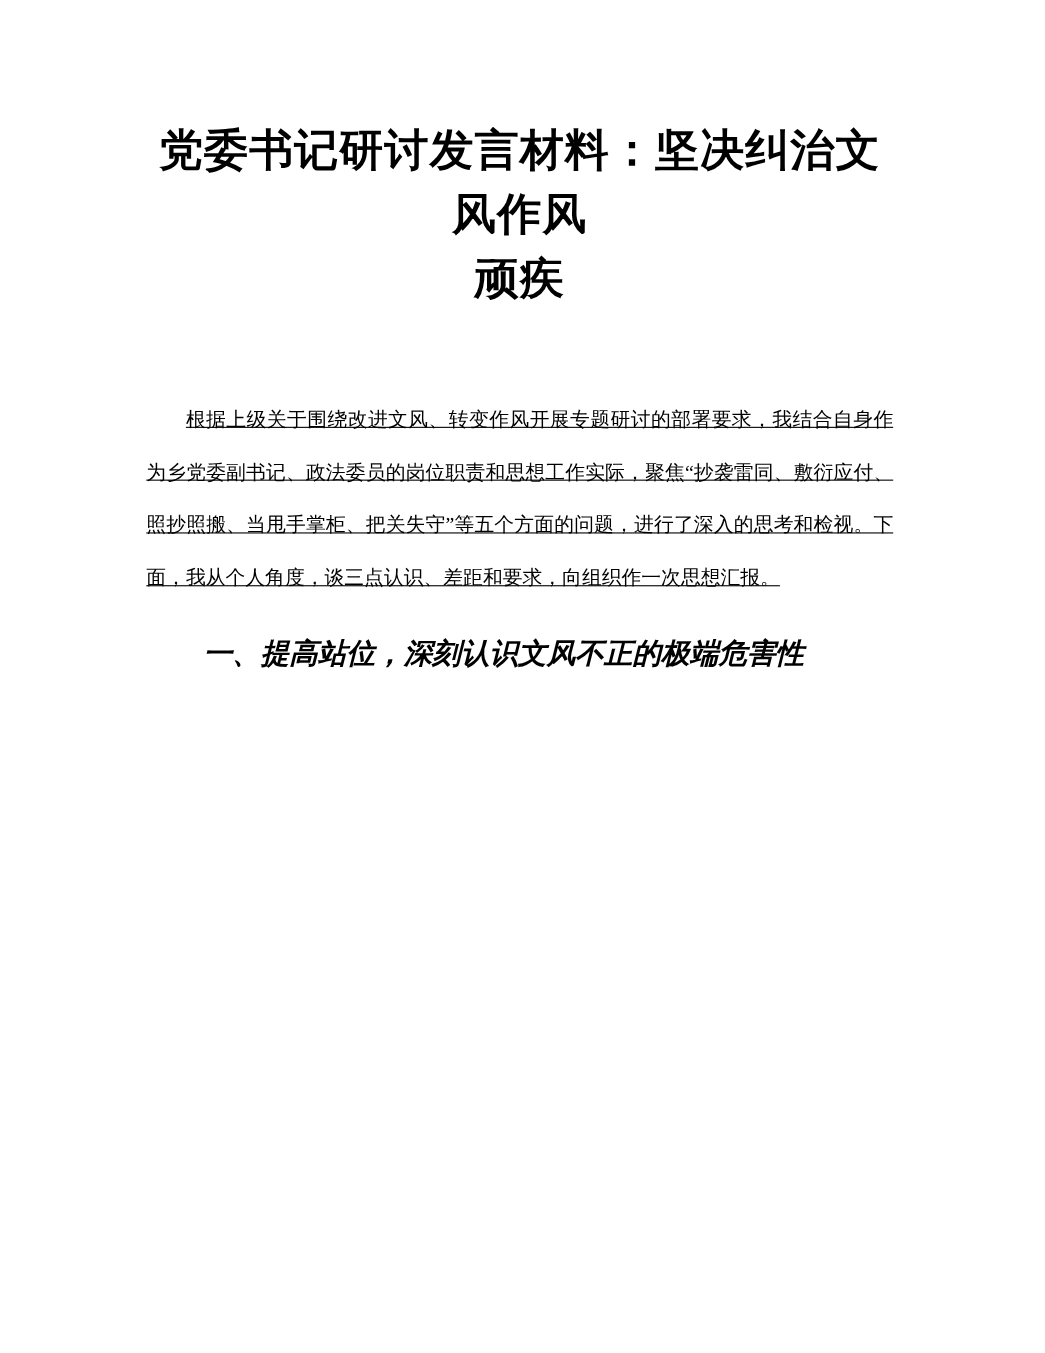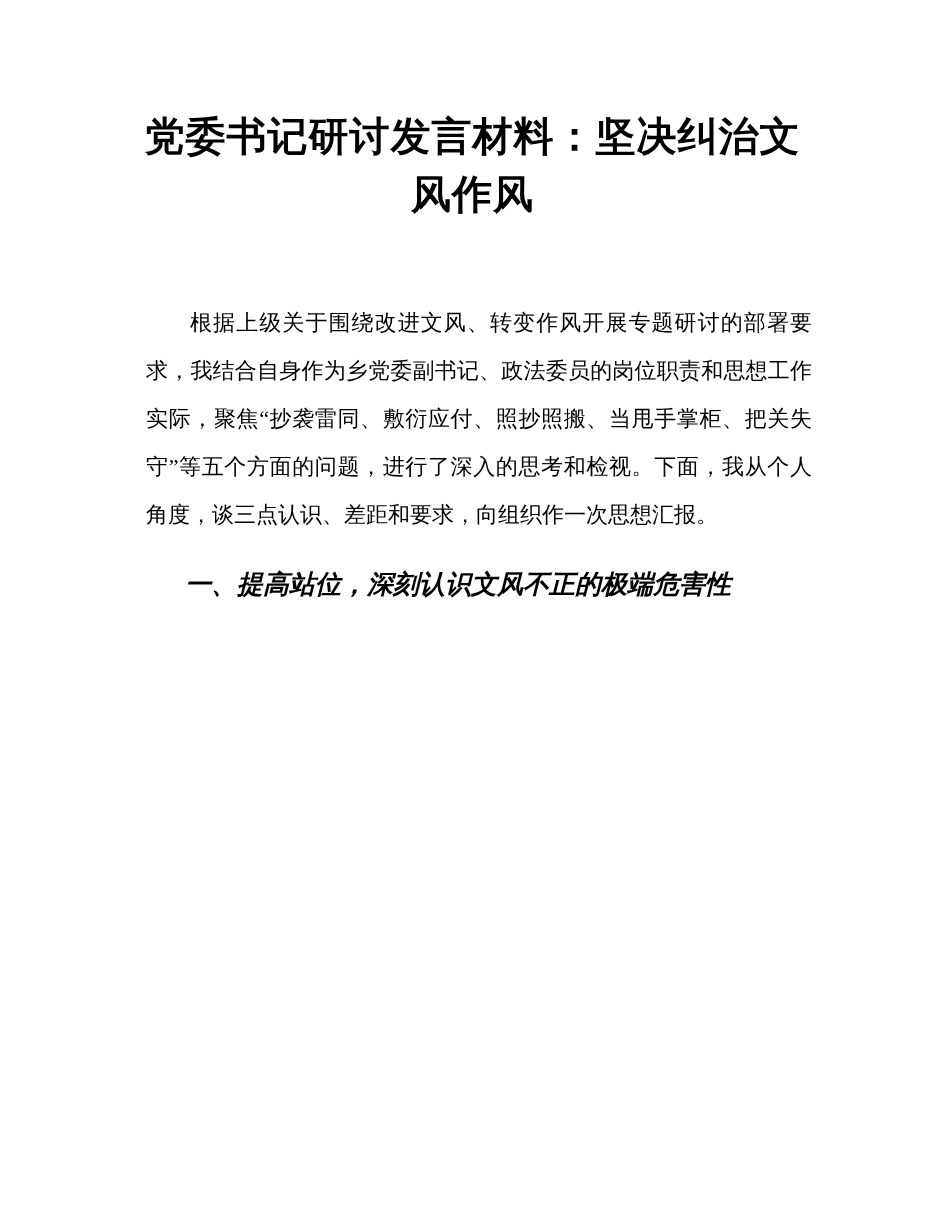--- a/index.html
+++ b/index.html
@@ -26,26 +26,27 @@
     font-weight: 700;
     font-size: 40px;
     line-height: 58px;
     text-align: center;
     letter-spacing: 1px;
   }
   .title-line {
     display: block;
   }
   .para {
-    margin: 0 0 21px 13px;
+    margin: 0 0 21px 0;
     font-family: "Liberation Serif", serif;
-    font-size: 22px;
+    font-size: 18px;
     line-height: 48px;
     text-align: justify;
     text-indent: 2em;
+    text-decoration: underline;
   }
   .heading {
     margin: 0 0 21px 0;
     font-family: "Liberation Sans", sans-serif;
     font-weight: 700;
     font-size: 26px;
     line-height: 48px;
     text-indent: 2em;
     font-style: italic;
   }
@@ -54,20 +55,21 @@
     font-weight: 700;
   }
 </style>
 </head>
 <body>
 
 <div class="page">
 
   <h1 class="title">
     <span class="title-line">党委书记研讨发言材料：坚决纠治文风作风</span>
+    <span class="title-line">顽疾</span>
   </h1>
 
   <p class="para">根据上级关于围绕改进文风、转变作风开展专题研讨的部署要求，我结合自身作为乡党委副书记、政法委员的岗位职责和思想工作实际，聚焦“抄袭雷同、敷衍应付、照抄照搬、当甩手掌柜、把关失守”等五个方面的问题，进行了深入的思考和检视。下面，我从个人角度，谈三点认识、差距和要求，向组织作一次思想汇报。</p>
 
   <h2 class="heading">一、提高站位，深刻认识文风不正的极端危害性</h2>
 
 
 
 </div>
 

